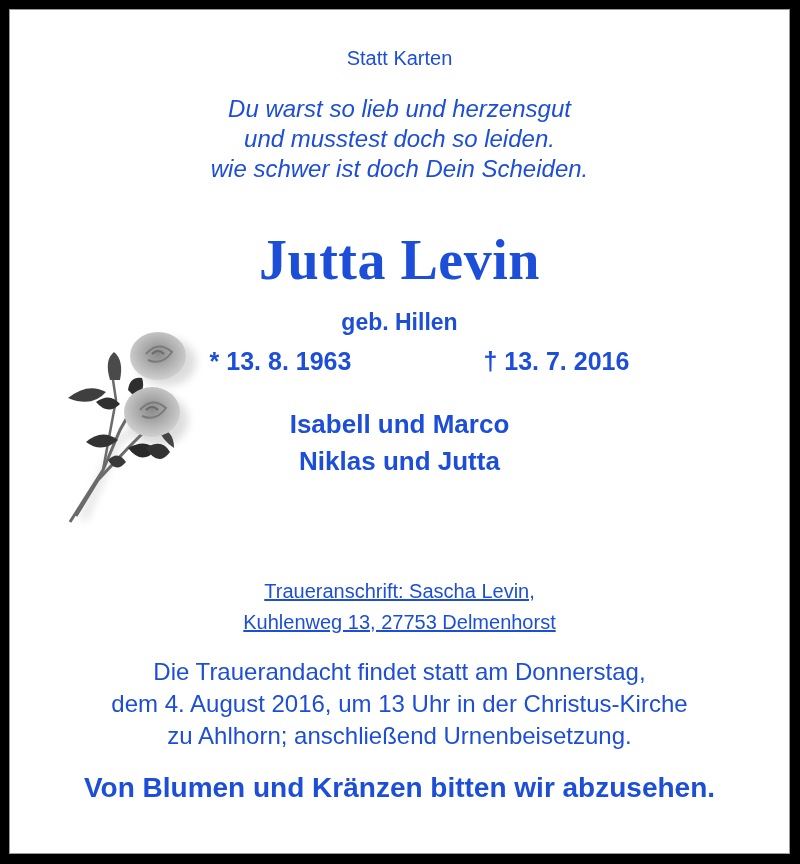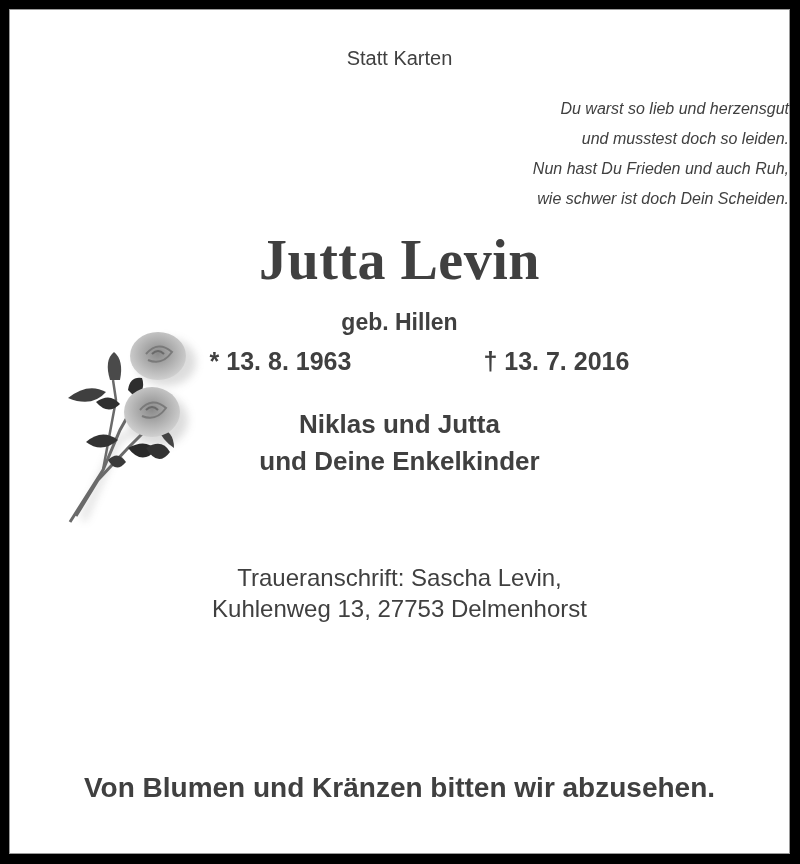--- a/index.html
+++ b/index.html
@@ -3,49 +3,48 @@
 <meta charset="utf-8">
 <style>
   html, body { margin: 0; padding: 0; background: #000; }
   body { width: 800px; height: 864px; position: relative; overflow: hidden; }
   .frame {
     position: absolute; left: 9px; top: 9px; width: 781px; height: 845px;
     background: #fff; border: 1px solid #9a9a9a; box-sizing: border-box;
   }
   .line {
     position: absolute; left: 0; width: 100%; text-align: center;
-    font-family: "Liberation Sans", sans-serif; color: #404040; white-space: nowrap;
+    font-family: "Liberation Sans", sans-serif; color: #1d4ed8; white-space: nowrap;
   }
   .header { top: 36px; font-size: 20px; line-height: 24px; }
-  .verse { top: 84px; font-size: 16px; line-height: 30px; font-style: italic; text-align: right; }
+  .verse { top: 84px; font-size: 24px; line-height: 30px; font-style: italic; }
   .name { top: 218px; font-size: 56px; line-height: 64px; font-weight: bold; letter-spacing: 0.5px; font-family: Liberation Serif, serif; }
   .birthname { top: 298px; font-size: 23px; line-height: 28px; font-weight: bold; }
   .dates { top: 336px; font-size: 25px; line-height: 30px; font-weight: bold; }
   .dates span { display: inline-block; margin-left: 40px; }
   .dates .gap { width: 52px; }
   .family { top: 396px; font-size: 26px; line-height: 37px; font-weight: bold; }
-  .address { top: 552px; font-size: 24px; line-height: 31px; }
+  .address { top: 566px; font-size: 20px; line-height: 31px; text-decoration: underline; }
   .service { top: 646px; font-size: 24px; line-height: 32px; }
   .flowers { top: 763px; font-size: 28px; line-height: 30px; font-weight: bold; }
   .funeral { top: 806px; font-size: 21px; line-height: 26px; }
   .rose {
     position: absolute; left: 48px; top: 310px; width: 150px; height: 215px;
   }
 </style>
 </head>
 <body>
 
 <div class="frame">
 
   <div class="line header">Statt Karten</div>
 
   <div class="line verse">
     <div>Du warst so lieb und herzensgut</div>
     <div>und musstest doch so leiden.</div>
-    <div>Nun hast Du Frieden und auch Ruh,</div>
     <div>wie schwer ist doch Dein Scheiden.</div>
   </div>
 
   <div class="line name">Jutta Levin</div>
   <div class="line birthname">geb. Hillen</div>
 
   <div class="line dates">
     <span>* 13. 8. 1963</span><span class="gap"></span><span>† 13. 7. 2016</span>
   </div>
 
@@ -84,25 +83,30 @@
 
     <ellipse cx="100" cy="36" rx="28" ry="24" fill="url(#petal)"></ellipse>
     <path d="M88 34 Q100 20 114 32 Q104 46 90 40" stroke="#7a7a7a" stroke-width="2" fill="none"></path>
     <path d="M94 34 Q100 28 106 34" stroke="#6a6a6a" stroke-width="2" fill="none"></path>
     <ellipse cx="94" cy="92" rx="28" ry="25" fill="url(#petal)"></ellipse>
     <path d="M82 90 Q94 76 108 88 Q98 102 84 96" stroke="#7a7a7a" stroke-width="2" fill="none"></path>
     <path d="M88 90 Q94 84 100 90" stroke="#6a6a6a" stroke-width="2" fill="none"></path>
   </svg>
 
   <div class="line family">
+    <div>Isabell und Marco</div>
     <div>Niklas und Jutta</div>
-    <div>und Deine Enkelkinder</div>
   </div>
 
   <div class="line address">
     <div>Traueranschrift: Sascha Levin,</div>
     <div>Kuhlenweg 13, 27753 Delmenhorst</div>
   </div>
 
+  <div class="line service">
+    <div>Die Trauerandacht findet statt am Donnerstag,</div>
+    <div>dem 4. August 2016, um 13 Uhr in der Christus-Kirche</div>
+    <div>zu Ahlhorn; anschließend Urnenbeisetzung.</div>
+  </div>
 
   <div class="line flowers">Von Blumen und Kränzen bitten wir abzusehen.</div>
 
 </div>
 
 </body></html>

